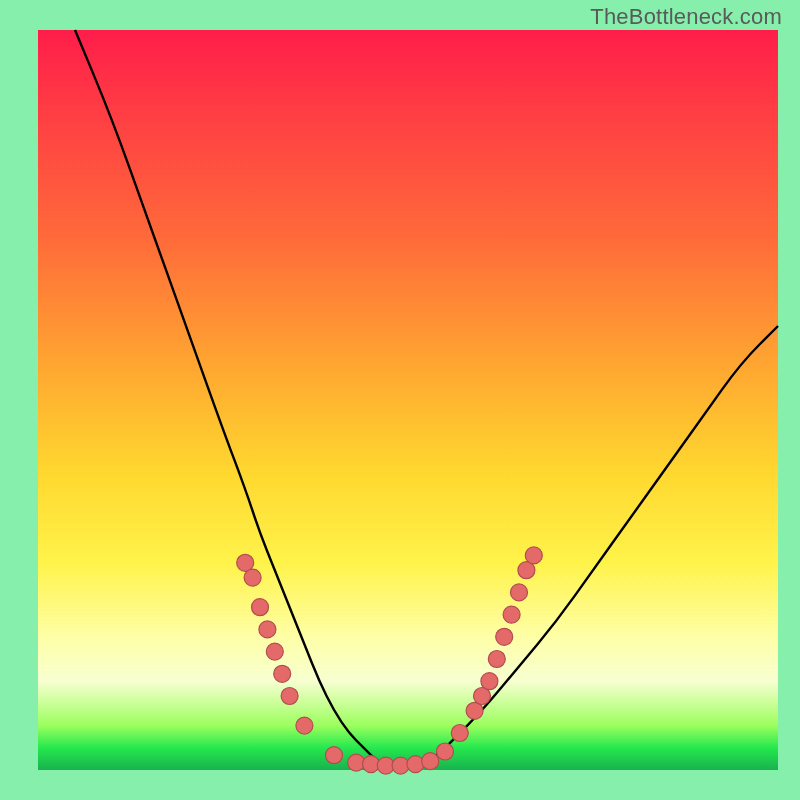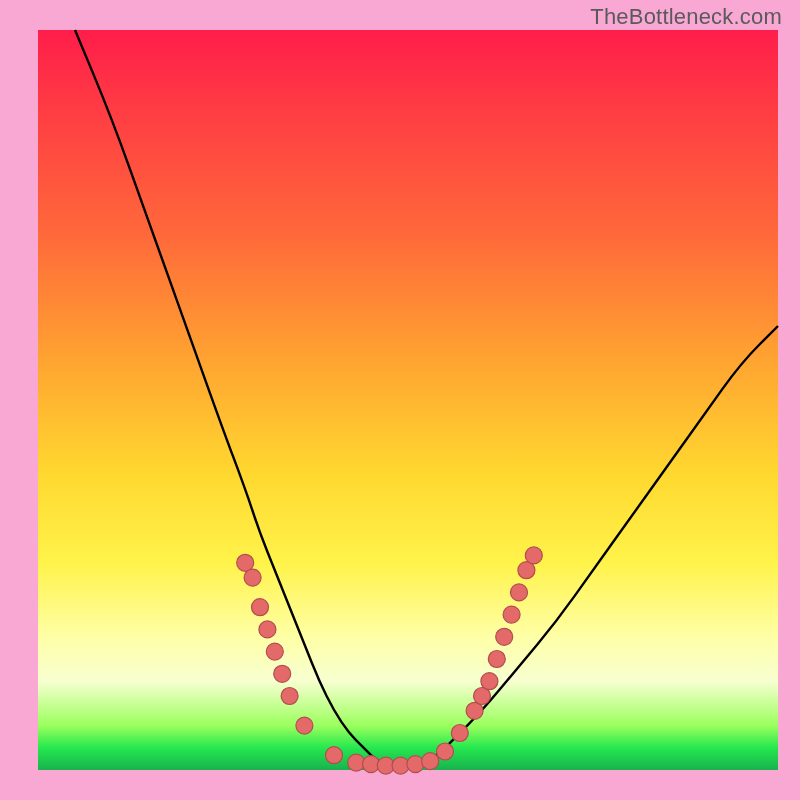--- a/index.html
+++ b/index.html
@@ -8,21 +8,21 @@
     width: 800px;
     height: 800px;
     overflow: hidden;
     background: #000;
     font-family: Arial, Helvetica, sans-serif;
   }
   .frame {
     position: relative;
     width: 800px;
     height: 800px;
-    background: #f9a8d4;
+    background: #86efac;
   }
   .plot-area {
     position: absolute;
     left: 38px;
     top: 30px;
     width: 740px;
     height: 740px;
     
     background: linear-gradient(
       to bottom,

